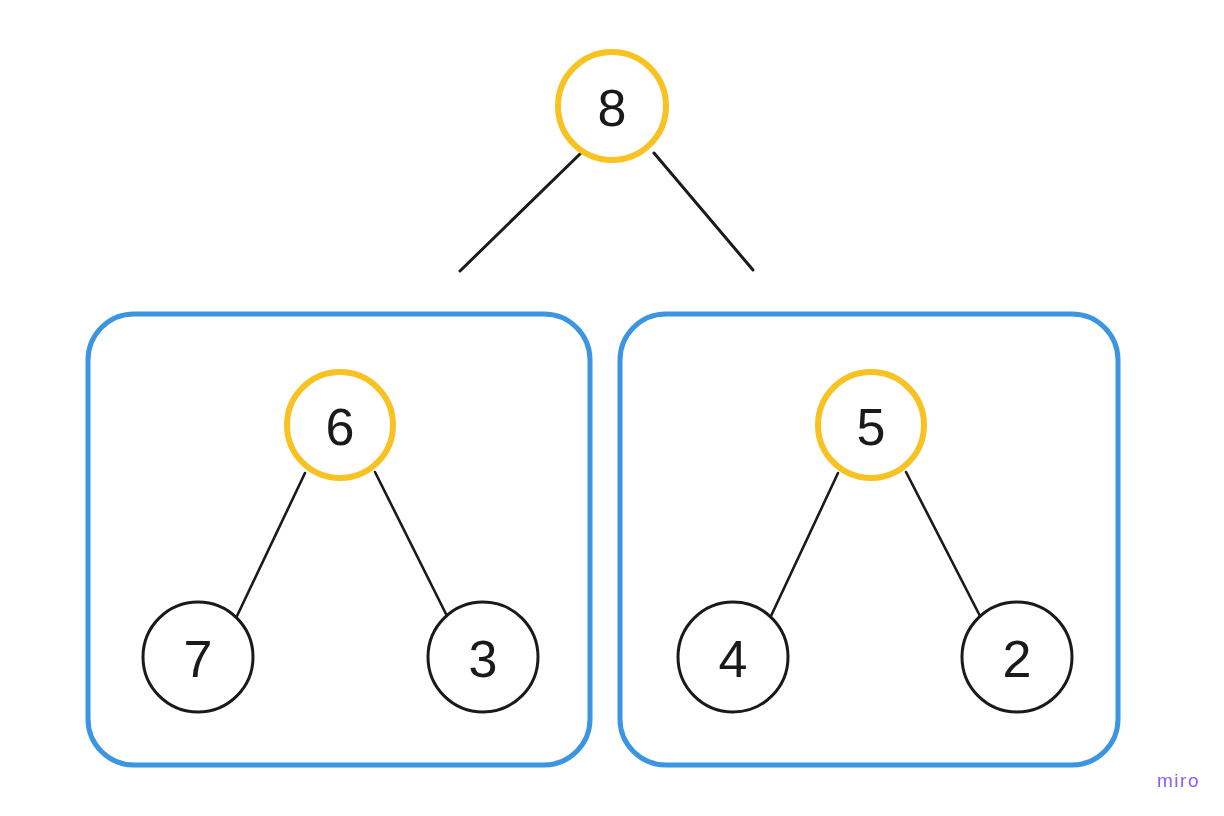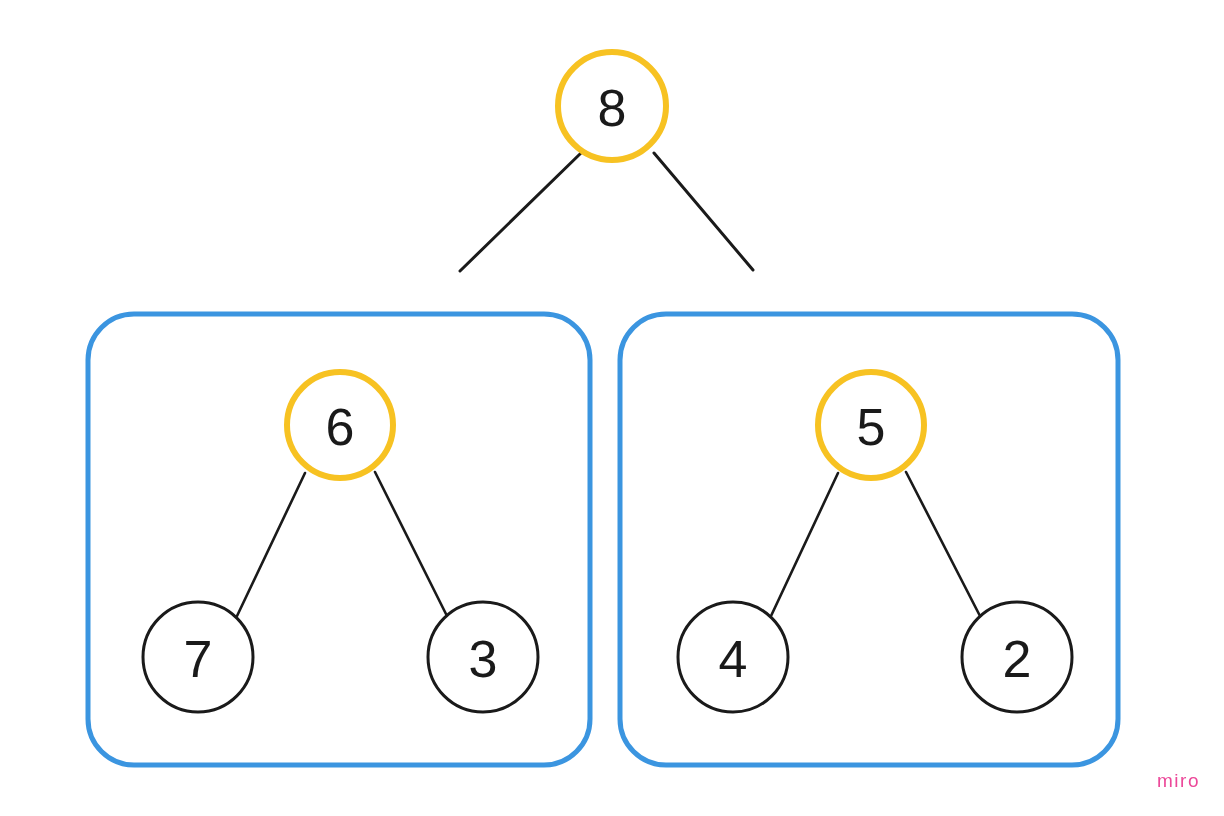--- a/index.html
+++ b/index.html
@@ -33,21 +33,21 @@
     text-anchor: middle;
     dominant-baseline: central;
   }
   .watermark {
     position: absolute;
     right: 24px;
     bottom: 24px;
     font-family: "Liberation Sans", sans-serif;
     font-size: 19px;
     letter-spacing: 1.5px;
-    color: #ec4899;
+    color: #8b5cf6;
     user-select: none;
   }
 </style>
 </head>
 <body>
 
 <div id="canvas">
 
   <svg id="diagram-svg" viewBox="0 0 1224 816" xmlns="http://www.w3.org/2000/svg">
 

